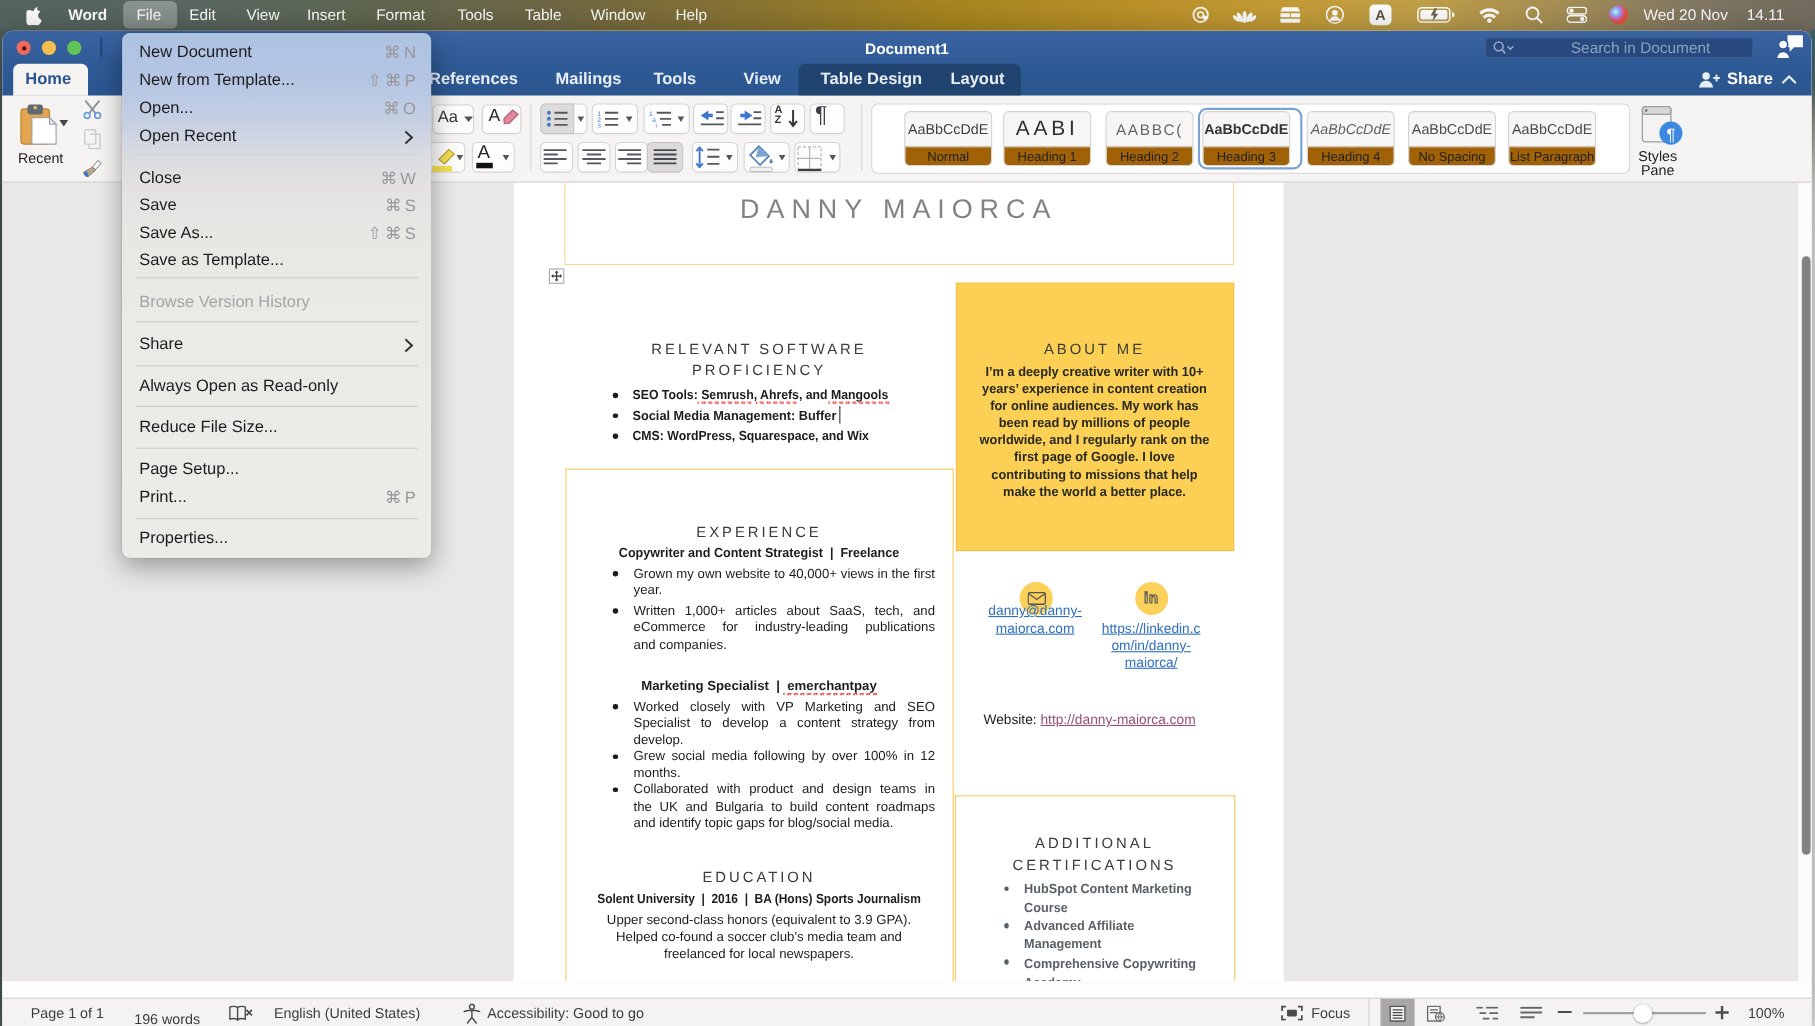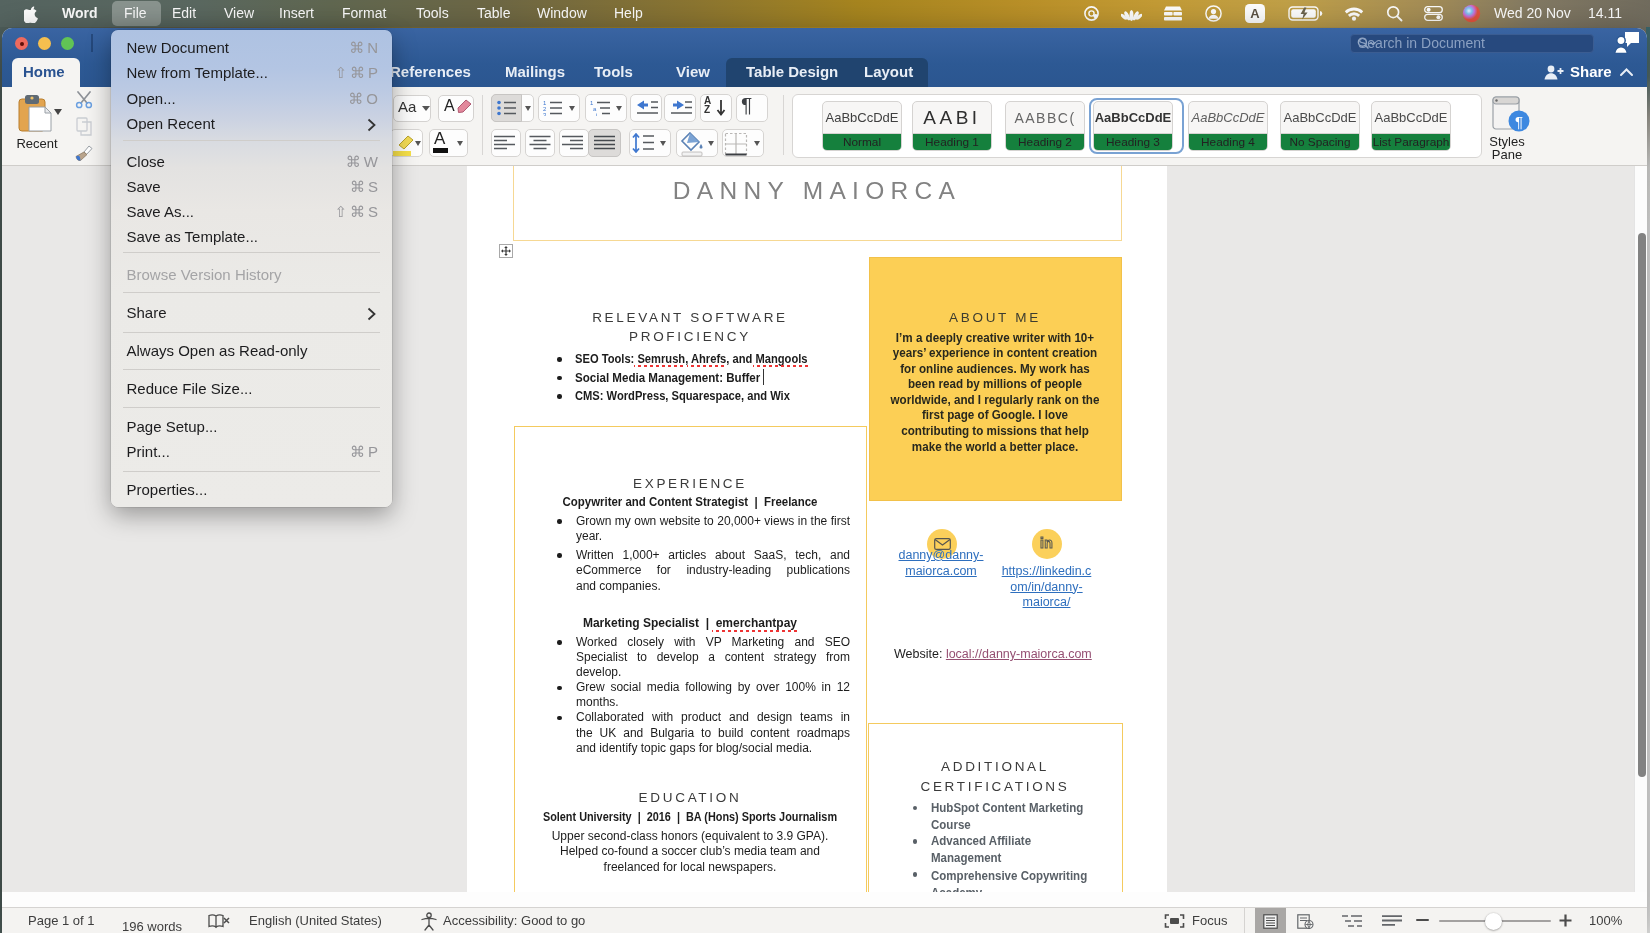--- a/index.html
+++ b/index.html
@@ -38,21 +38,21 @@
   #fmenu { position:absolute; left:111px; top:30px; z-index:10; width:281px; height:477px;
     border-radius:7px;
     background:linear-gradient(180deg,#aec2e2 0%,#b3c5e3 8%,#bccae3 13%,#c9d1e2 18%,#d8dbe1 23%,#e3e2e1 29%,#e9e7e4 38%,#ebeae7 55%,#ecebe8 100%);
     box-shadow:0 8px 24px rgba(0,0,0,.35), 0 0 0 0.5px rgba(0,0,0,.15); }
   .fitem { position:absolute; left:15.5px; font-size:15px; color:#1c1c1e; white-space:nowrap; }
   .fshort { position:absolute; right:14px; font-size:15px; color:#96969a; white-space:nowrap; }
   .fsep { position:absolute; left:12px; right:12px; height:1px; background:#cfcdca; }
   .rbtn { position:absolute; height:28px; background:#fdfdfd; border:1px solid #d6d4d2; border-radius:5px; }
   .chip { position:absolute; top:14px; width:80px; height:50px; border:1px solid #d5d3d1; border-radius:5px; background:#f7f6f5; overflow:hidden; }
   .cprev { height:31px; display:flex; align-items:center; justify-content:center; white-space:nowrap; overflow:hidden; }
-  .clab { height:18px; background:#15803d; border-top:1px solid #d5d3d1; text-align:center; font-size:11.8px; color:#222; line-height:17px; }
+  .clab { height:18px; background:#a16207; border-top:1px solid #d5d3d1; text-align:center; font-size:11.8px; color:#222; line-height:17px; }
   .jline { text-align:justify; text-align-last:justify; white-space:nowrap; }
   .bull { position:absolute; width:274px; font-size:12px; color:#1c1c1c; line-height:15.4px; }
   .bdot { position:absolute; width:4.5px; height:4.5px; border-radius:50%; background:#1c1c1c; }
   .ctr { position:absolute; text-align:center; }
   .squig { position:absolute; height:2.5px;
      background-image:repeating-linear-gradient(135deg,#e33 0 1.5px,transparent 1.5px 3px),repeating-linear-gradient(45deg,#e33 0 1.5px,transparent 1.5px 3px);
      background-size:6px 1.4px; background-position:0 0,0 1.2px; background-repeat:repeat-x; }
 </style>
 </head>
 <body>
@@ -139,27 +139,28 @@
 </div>
 
 <div class="abs" style="right:0;top:27px;width:4px;height:906px;background:linear-gradient(180deg,#3a666d 0px,#57706c 50px,#a9a69d 90px,#e8e8e6 140px,#f2f2f1 200px,#f2f2f1 100%)"></div>
 <div id="win">
   <div id="titlebar">
     <div class="abs" style="left:13px;top:9px;width:13px;height:13px;border-radius:50%;background:#ee6a5e"></div>
     <div class="abs" style="left:17.5px;top:13.5px;width:4px;height:4px;border-radius:50%;background:#600f08"></div>
     <div class="abs" style="left:36px;top:9px;width:13px;height:13px;border-radius:50%;background:#f5bf4f"></div>
     <div class="abs" style="left:59px;top:9px;width:13px;height:13px;border-radius:50%;background:#61c455"></div>
     <div class="abs" style="left:89px;top:6px;width:1.5px;height:18px;background:rgba(10,30,60,.35)"></div>
+    <div class="abs" style="left:0;top:8px;width:100%;text-align:center;color:#fff;font-weight:700;font-size:14px">Document1</div>
     <div class="abs" style="left:1348px;top:6px;width:244px;height:19px;border-radius:4px;background:#27497e;border:1px solid #3b5d92"></div>
     <svg class="abs" style="left:1355px;top:9px" width="20" height="13" viewBox="0 0 20 13">
       <circle cx="5.4" cy="5.2" r="4" fill="none" stroke="#93a8c6" stroke-width="1.5"></circle>
       <path d="M8.4 8.2 L11 11" stroke="#93a8c6" stroke-width="1.6" stroke-linecap="round"></path>
       <path d="M13.5 5 l2.6 2.8 2.6-2.8" fill="none" stroke="#93a8c6" stroke-width="1.4"></path>
     </svg>
-    <div class="abs" style="left:1356px;top:6px;height:19px;line-height:19px;color:#8ba1c2;font-size:14px">Search in Document</div>
+    <div class="abs" style="left:1426px;top:6px;height:19px;line-height:19px;color:#8ba1c2;font-size:14px">Search in Document</div>
     <svg class="abs" style="left:1612px;top:3px" width="26" height="23" viewBox="0 0 26 23">
       <path d="M11 1 h14 v11 h-8 l-4 4 v-4 h-2 z" fill="#fff"></path>
       <circle cx="7" cy="9.5" r="4.2" fill="#fff" stroke="#2d5994" stroke-width="1.5"></circle>
       <path d="M0.5 22.5 c0.8-4.4 3.4-6.8 6.5-6.8 s5.7 2.4 6.5 6.8 z" fill="#fff" stroke="#2d5994" stroke-width="1.5"></path>
     </svg>
   </div>
   <div id="tabs">
     <div class="abs" style="left:10px;top:1px;width:68px;height:29px;background:#f5f4f2;border-radius:6px 6px 0 0"></div>
     <div class="tab" style="left:21px;color:#2a5391;font-weight:700">Home</div>
     <div class="abs" style="left:724px;top:1px;width:202px;height:29px;background:#20446f;border-radius:6px 6px 0 0"></div>
@@ -372,21 +373,21 @@
       <div class="squig" style="left:632px;top:201px;width:49px"></div>
       <div class="squig" style="left:685px;top:201px;width:37px"></div>
       <div class="squig" style="left:751px;top:201px;width:56px"></div>
       <div class="abs" style="left:761px;top:205px;width:1.3px;height:16px;background:#333"></div>
 
       <div class="abs" style="left:512px;top:262px;width:353px;height:470px;border:1px solid #f4ca5e;border-bottom:none"></div>
       <div class="ctr dochead" style="left:512px;top:311.5px;width:352px">EXPERIENCE</div>
       <div class="ctr" style="left:512px;top:331px;width:352px;font-size:12px;font-weight:700;color:#1c1c1c;transform:scaleX(.953);transform-origin:50% 0">Copywriter and Content Strategist&nbsp; | &nbsp;Freelance</div>
       <div class="bdot" style="left:555px;top:355px"></div>
       <div class="bull" style="left:574px;top:349.5px">
-          <div class="jline">Grown my own website to 20,000+ views in the first</div>
+          <div class="jline">Grown my own website to 40,000+ views in the first</div>
           <div>year.</div>
         </div>
       <div class="bdot" style="left:555px;top:389px"></div>
       <div class="bull" style="left:574px;top:384px">
           <div class="jline">Written 1,000+ articles about SaaS, tech, and</div>
           <div class="jline">eCommerce for industry-leading publications</div>
           <div>and companies.</div>
         </div>
       <div class="ctr" style="left:512px;top:452px;width:352px;font-size:12px;font-weight:700;color:#1c1c1c">Marketing Specialist&nbsp; | &nbsp;emerchantpay</div>
       <div class="squig" style="left:710px;top:466px;width:87px"></div>
@@ -417,21 +418,21 @@
 
       <div class="abs" style="left:924.9px;top:364.5px;width:30px;height:30px;border-radius:50%;background:#fbd05b"></div>
       <svg class="abs" style="left:931.9px;top:373.5px" width="17" height="12" viewBox="0 0 17 12">
         <rect x="0.7" y="0.7" width="15.6" height="10.6" rx="1.6" fill="none" stroke="#555550" stroke-width="1.2"></rect>
         <path d="M1 1.5 L8.5 7 L16 1.5" fill="none" stroke="#555550" stroke-width="1.2"></path>
       </svg>
       <div class="abs" style="left:1029.7px;top:364.5px;width:30px;height:30px;border-radius:50%;background:#fbd05b"></div>
       <div class="abs" style="left:1029.7px;top:364.5px;width:30px;height:30px;text-align:center;font-size:14px;line-height:29px;font-weight:700;color:transparent;-webkit-text-stroke:1.05px #5a5a52;letter-spacing:0.5px">in</div>
       <div class="ctr" style="left:873.5px;top:384px;width:131px;font-size:12.5px;color:#2e6fbe;text-decoration:underline;line-height:15.5px">danny@danny-<br>maiorca.com</div>
       <div class="ctr" style="left:979px;top:400px;width:131px;font-size:12.5px;color:#2e6fbe;text-decoration:underline;line-height:15.5px">https://linkedin.c<br>om/in/danny-<br>maiorca/</div>
-      <div class="abs" style="left:892px;top:483px;font-size:12.5px;color:#1c1c1c">Website: <span style="color:#954F72;text-decoration:underline">local://danny-maiorca.com</span></div>
+      <div class="abs" style="left:892px;top:483px;font-size:12.5px;color:#1c1c1c">Website: <span style="color:#954F72;text-decoration:underline">http://danny-maiorca.com</span></div>
 
       <div class="abs" style="left:865.5px;top:559px;width:255px;height:173px;border:1px solid #f4ca5e;border-bottom:none"></div>
       <div class="ctr dochead" style="left:866px;top:593px;width:254px;line-height:19.6px">ADDITIONAL<br>CERTIFICATIONS</div>
       <div class="bdot" style="left:910.5px;top:641.5px;background:#596067"></div>
       <div class="abs" style="left:929.3px;top:636px;width:190px;font-size:12px;font-weight:700;color:#596067;line-height:16.5px;transform:scaleX(.96);transform-origin:0 0">HubSpot Content Marketing<br>Course</div>
       <div class="bdot" style="left:910.5px;top:675px;background:#596067"></div>
       <div class="abs" style="left:929.3px;top:669px;width:190px;font-size:12px;font-weight:700;color:#596067;line-height:16.5px;transform:scaleX(.96);transform-origin:0 0">Advanced Affiliate<br>Management</div>
       <div class="bdot" style="left:910.5px;top:708px;background:#596067"></div>
       <div class="abs" style="left:929.3px;top:704px;width:200px;font-size:12px;font-weight:700;color:#596067;line-height:16.5px;transform:scaleX(.96);transform-origin:0 0">Comprehensive Copywriting<br>Academy</div>
     </div>

